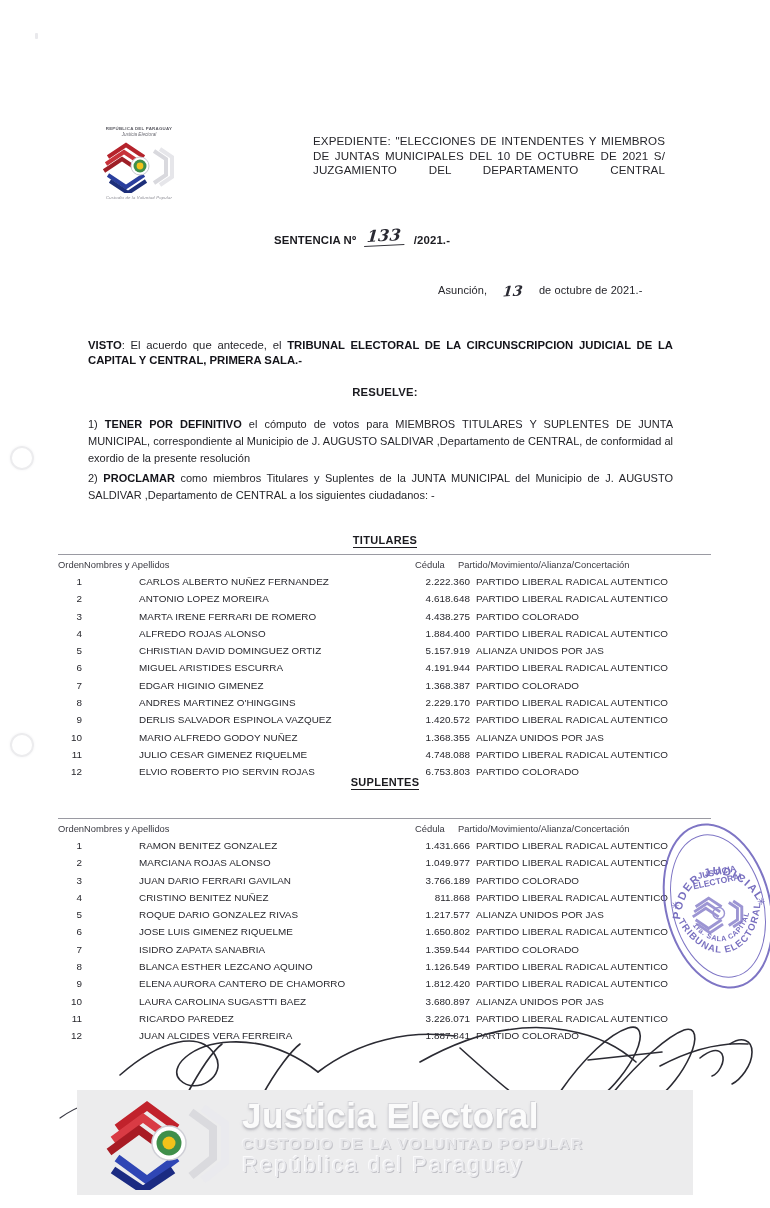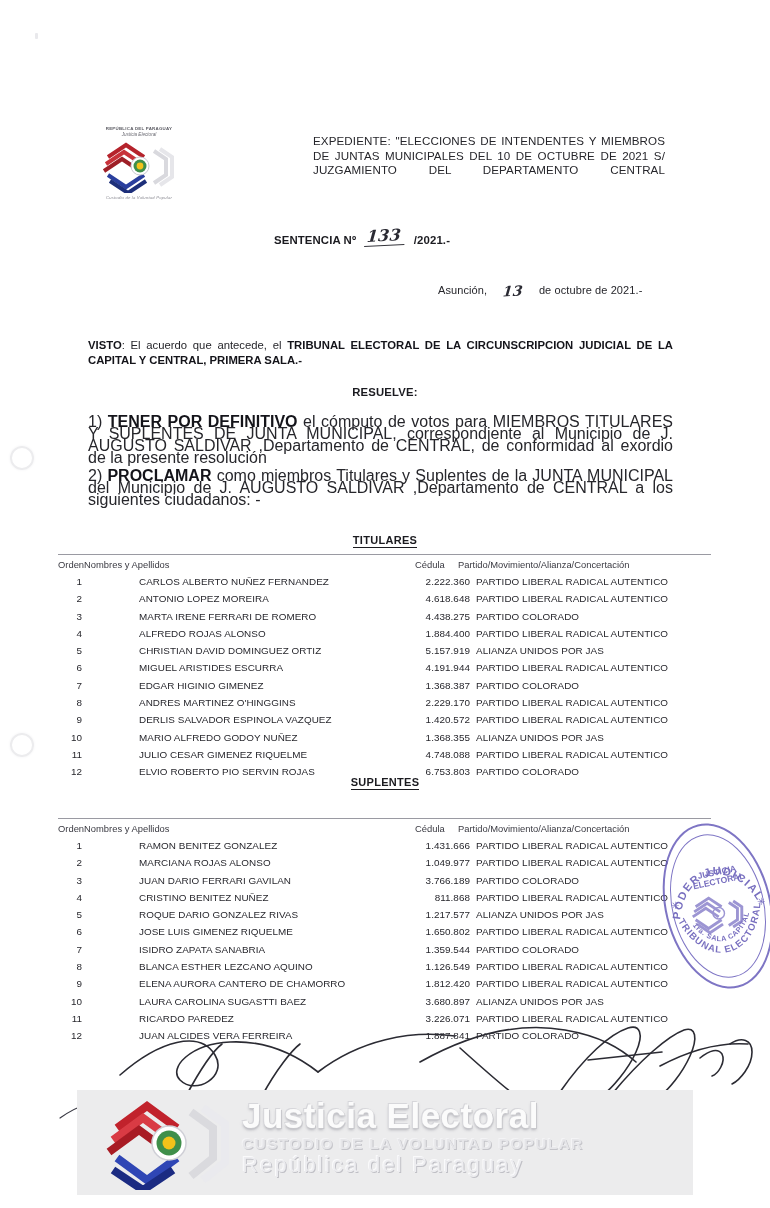--- a/index.html
+++ b/index.html
@@ -59,21 +59,21 @@
   .visto{
     position:absolute;left:88px;top:338px;width:585px;
     font-size:11.3px;line-height:15px;text-align:justify;color:#26262b;
   }
   .resuelve{
     position:absolute;left:0;top:386px;width:770px;text-align:center;
     font-size:11.3px;font-weight:bold;letter-spacing:.2px;color:#1b1b20;
   }
   .para{
     position:absolute;left:88px;width:585px;
-    font-size:16px;line-height:12px;color:#26262b;
+    font-size:11px;line-height:17px;color:#26262b;
     text-align:justify;
   }
   .p1{top:416px;}
   .p2{top:470px;}
   .para.jlast{text-align-last:left;}
   b{font-weight:bold;color:#14141a;}
 
   
   .sect-title{
     position:absolute;left:0;width:770px;text-align:center;

